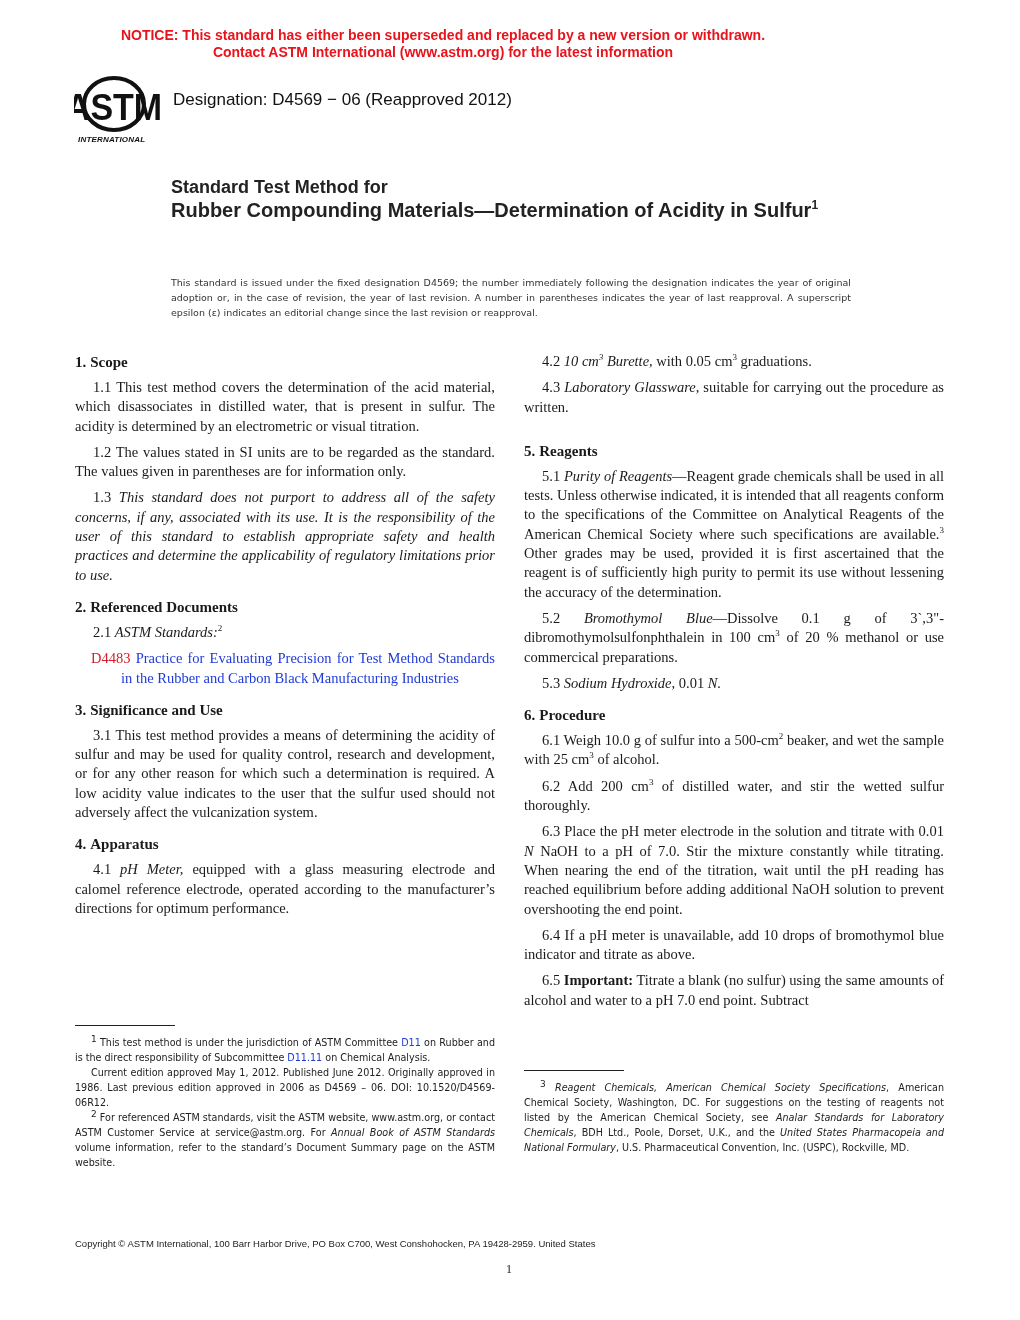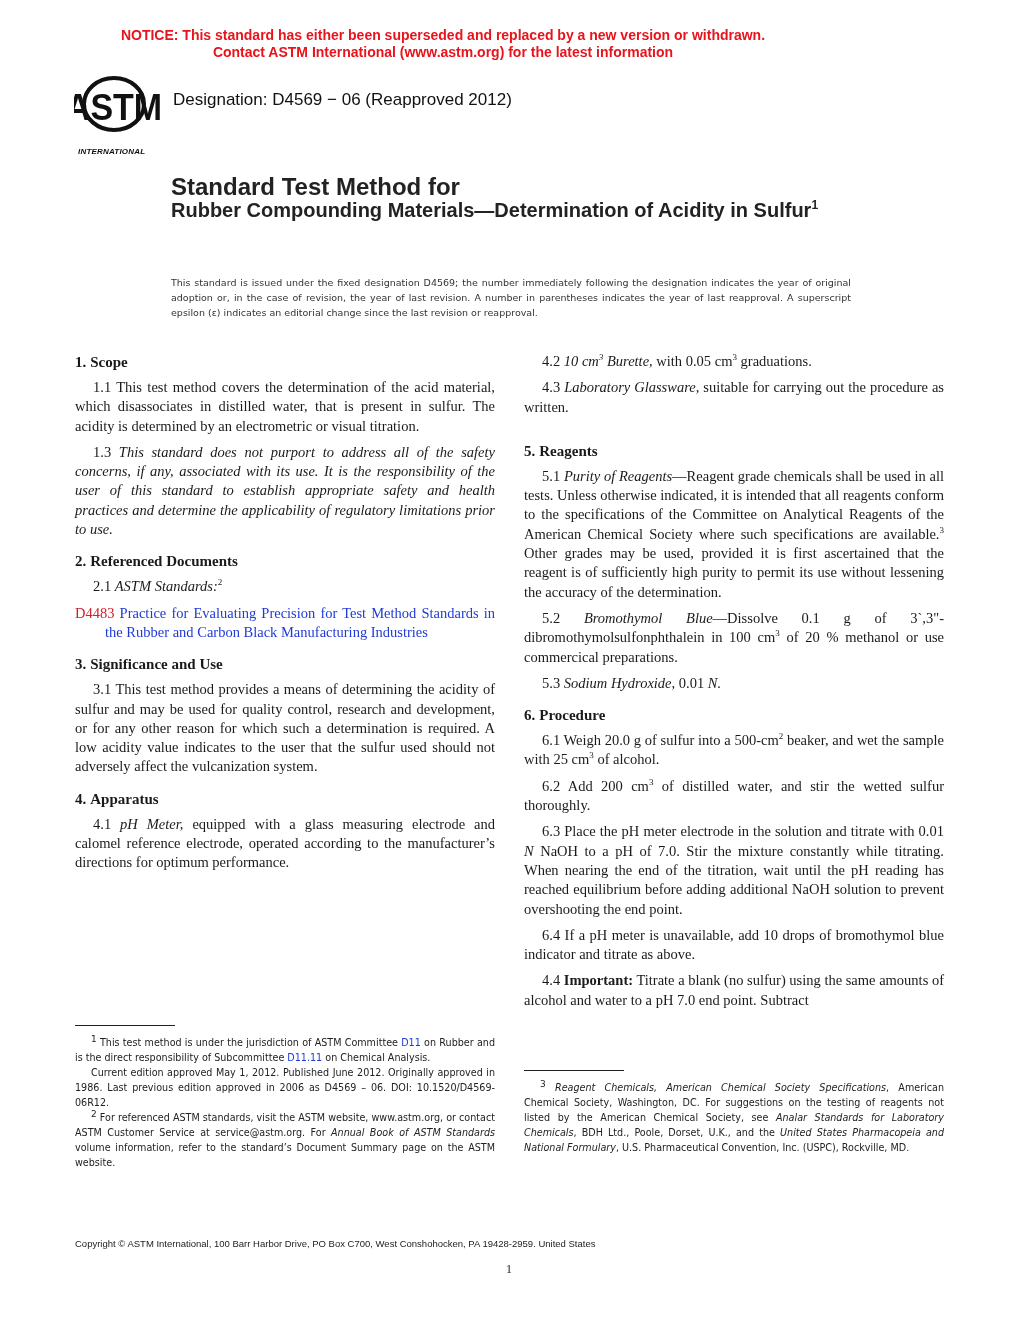--- a/index.html
+++ b/index.html
@@ -1,23 +1,23 @@
 <!DOCTYPE html>
 <html><head>
 <meta charset="utf-8">
 <style>
   html, body { margin:0; padding:0; background:#fff; }
   body { width:1020px; height:1320px; position:relative; overflow:hidden; font-family:"Liberation Serif", serif; color:#1a1a1a; }
   .notice { position:absolute; top:27px; left:0; width:886px; text-align:center; color:#e8131b; font-family:"Liberation Sans", sans-serif; font-weight:bold; font-size:14px; line-height:17px; }
   .logo { position:absolute; left:74px; top:76px; width:86px; height:66px; }
   .logo svg { display:block; }
-  .logo-sub { position:absolute; left:78px; top:147px; font-family:"Liberation Sans", sans-serif; font-weight:bold; font-style:italic; font-size:8px; letter-spacing:0.2px; color:#111; }
+  .logo-sub { position:absolute; left:78px; top:135px; font-family:"Liberation Sans", sans-serif; font-weight:bold; font-style:italic; font-size:8px; letter-spacing:0.2px; color:#111; }
   .designation { position:absolute; left:173px; top:90px; font-family:"Liberation Sans", sans-serif; font-size:17px; color:#111;text-align:center; }
   .title-block { position:absolute; left:171px; top:176px; width:700px; font-family:"Liberation Sans", sans-serif; font-weight:bold; color:#222; }
-  .title1 { font-size:24px; line-height:22px; }
+  .title1 { font-size:18px; line-height:22px; }
   .title2 { font-size:20px; line-height:25px; }
   .title2 sup { font-size:12px; }
   .issued { position:absolute; left:171px; top:275px; width:680px; font-size:10.4px; line-height:15px; color:#333; text-align:justify; font-family:"DejaVu Sans", sans-serif; font-size:9.5px; }
   .col { position:absolute; top:352px; width:420px; font-size:14.5px; line-height:19.3px; }
   .col.left { left:75px; }
   .col.right { left:524px; }
   h2 { font-size:15px; font-weight:bold; margin:0 0 6px 0; line-height:20px; }
   h2 .num { margin-right:4px; }
   p { margin:0 0 7px 0; text-indent:18px; text-align:justify; }
   .sec { margin-bottom:12px; }
@@ -54,27 +54,28 @@
   <div class="title1">Standard Test Method for</div>
   <div class="title2"><span>Rubber Compounding Materials—Determination of Acidity in Sulfur</span><sup>1</sup></div>
 </div>
 
 <div class="issued">This standard is issued under the fixed designation D4569; the number immediately following the designation indicates the year of original adoption or, in the case of revision, the year of last revision. A number in parentheses indicates the year of last reapproval. A superscript epsilon (ε) indicates an editorial change since the last revision or reapproval.</div>
 
 <div class="col left">
   <div class="sec">
     <h2><span class="num">1.</span><span>Scope</span></h2>
     <p>1.1 This test method covers the determination of the acid material, which disassociates in distilled water, that is present in sulfur. The acidity is determined by an electrometric or visual titration.</p>
+    <p>1.2 The values stated in SI units are to be regarded as the standard. The values given in parentheses are for information only.</p>
     <p><span>1.3</span> <i>This standard does not purport to address all of the safety concerns, if any, associated with its use. It is the responsibility of the user of this standard to establish appropriate safety and health practices and determine the applicability of regulatory limitations prior to use.</i></p>
   </div>
 
   <div class="sec">
     <h2><span class="num">2.</span><span>Referenced Documents</span></h2>
     <p><span>2.1</span> <i>ASTM Standards:</i><sup>2</sup></p>
-    <p style="text-indent:0; padding-left:30px; text-indent:-30px; margin-left:0;">
+    <p style="text-indent:0; padding-left:30px; text-indent:-30px; margin-left:16px;">
       <span class="red">D4483</span>
       <span class="link">Practice for Evaluating Precision for Test Method Standards in the Rubber and Carbon Black Manufacturing Industries</span>
     </p>
   </div>
 
   <div class="sec">
     <h2><span class="num">3.</span><span>Significance and Use</span></h2>
     <p>3.1 This test method provides a means of determining the acidity of sulfur and may be used for quality control, research and development, or for any other reason for which such a determination is required. A low acidity value indicates to the user that the sulfur used should not adversely affect the vulcanization system.</p>
   </div>
 
@@ -90,25 +91,25 @@
 
   <div class="sec">
     <h2><span class="num">5.</span><span>Reagents</span></h2>
     <p><span>5.1</span> <i>Purity of Reagents</i><span>—Reagent grade chemicals shall be used in all tests. Unless otherwise indicated, it is intended that all reagents conform to the specifications of the Committee on Analytical Reagents of the American Chemical Society where such specifications are available.</span><sup>3</sup><span> Other grades may be used, provided it is first ascertained that the reagent is of sufficiently high purity to permit its use without lessening the accuracy of the determination.</span></p>
     <p><span>5.2</span> <i>Bromothymol Blue</i><span>—Dissolve 0.1 g of 3`,3"-dibromothymolsulfonphthalein in 100 cm</span><sup>3</sup><span> of 20 % methanol or use commercical preparations.</span></p>
     <p><span>5.3</span> <i>Sodium Hydroxide,</i> <span>0.01</span> <i>N.</i></p>
   </div>
 
   <div class="sec">
     <h2><span class="num">6.</span><span>Procedure</span></h2>
-    <p><span>6.1 Weigh 20.0 g of sulfur into a 500-cm</span><sup>2</sup><span> beaker, and wet the sample with 25 cm</span><sup>3</sup><span> of alcohol.</span></p>
+    <p><span>6.1 Weigh 10.0 g of sulfur into a 500-cm</span><sup>2</sup><span> beaker, and wet the sample with 25 cm</span><sup>3</sup><span> of alcohol.</span></p>
     <p><span>6.2 Add 200 cm</span><sup>3</sup><span> of distilled water, and stir the wetted sulfur thoroughly.</span></p>
     <p><span>6.3 Place the pH meter electrode in the solution and titrate with 0.01</span> <i>N</i> <span>NaOH to a pH of 7.0. Stir the mixture constantly while titrating. When nearing the end of the titration, wait until the pH reading has reached equilibrium before adding additional NaOH solution to prevent overshooting the end point.</span></p>
     <p>6.4 If a pH meter is unavailable, add 10 drops of bromothymol blue indicator and titrate as above.</p>
-    <p><span>4.4</span> <b>Important:</b> <span>Titrate a blank (no sulfur) using the same amounts of alcohol and water to a pH 7.0 end point. Subtract</span></p>
+    <p><span>6.5</span> <b>Important:</b> <span>Titrate a blank (no sulfur) using the same amounts of alcohol and water to a pH 7.0 end point. Subtract</span></p>
   </div>
 </div>
 
 <div class="fn-rule" style="left:75px; top:1025px;"></div>
 <div class="fn" style="left:75px; top:1035px;">
   <p><sup>1</sup> <span>This test method is under the jurisdiction of ASTM Committee</span> <span class="link">D11</span> <span>on Rubber and is the direct responsibility of Subcommittee</span> <span class="link">D11.11</span> <span>on Chemical Analysis.</span></p>
   <p>Current edition approved May 1, 2012. Published June 2012. Originally approved in 1986. Last previous edition approved in 2006 as D4569 – 06. DOI: 10.1520/D4569-06R12.</p>
   <p><sup>2</sup> <span>For referenced ASTM standards, visit the ASTM website, www.astm.org, or contact ASTM Customer Service at service@astm.org. For</span> <i>Annual Book of ASTM Standards</i> <span>volume information, refer to the standard’s Document Summary page on the ASTM website.</span></p>
 </div>
 

